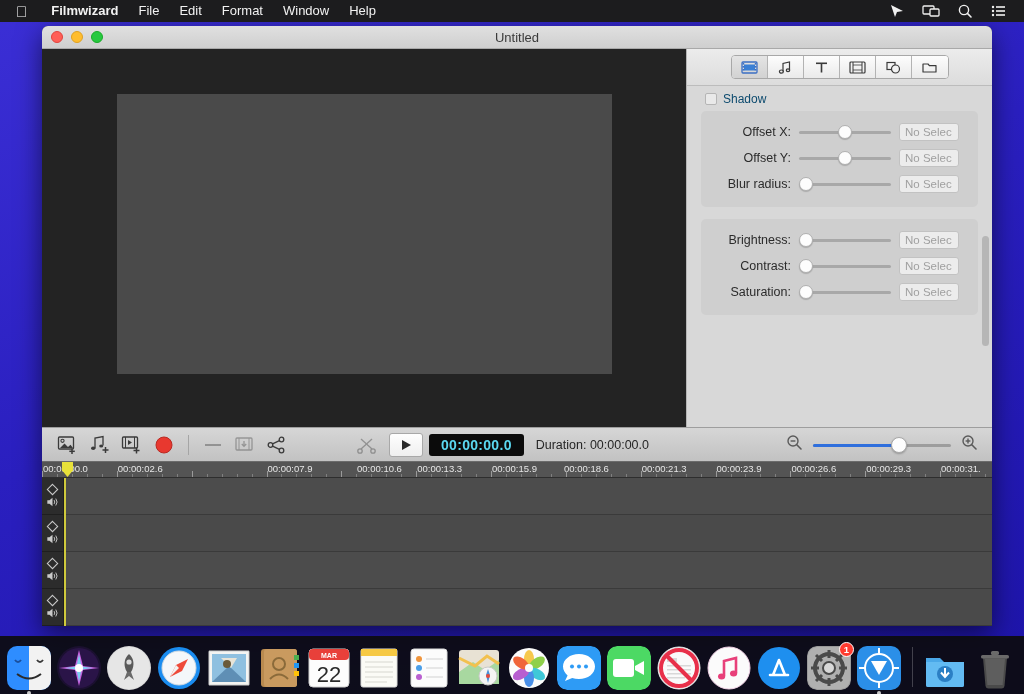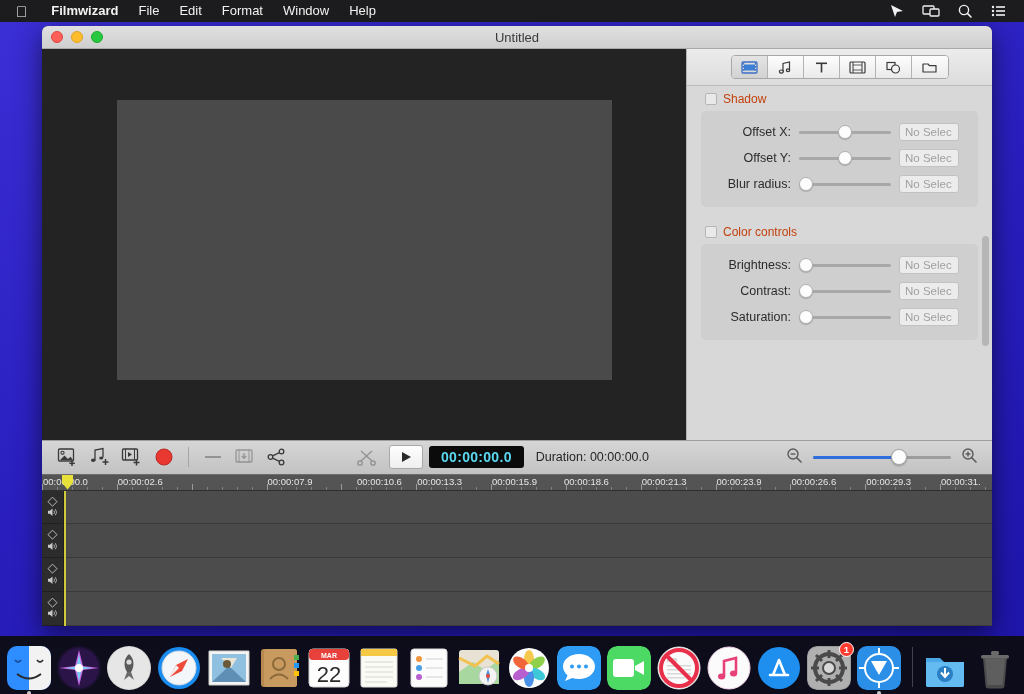--- a/index.html
+++ b/index.html
@@ -125,21 +125,21 @@
   #inspector-scroll {
     flex: 1 1 auto;
     position: relative;
     background: #d8d8d8;
     padding: 0 14px;
     overflow: hidden;
   }
   .section-head {
     display: flex; align-items: center; gap: 6px;
     padding: 6px 0 5px 4px;
-    font-size: 12px; color: #c2410c;
+    font-size: 12px; color: #0c4a6e;
   }
   .chk {
     width: 12px; height: 12px;
     border: 1px solid #b5b5b5;
     background: #e9e9e9;
     border-radius: 2px;
     display: inline-block;
   }
   .group-box {
     background: #cfcfcf;
@@ -515,24 +515,20 @@
             <span class="slider">
               <span class="track"></span>
               <span class="thumb" style="left:0%"></span>
             </span>
             <span class="field">No Selec</span>
           </div>
 
 
         </div>
 
-        <div class="section-head">
-          <span class="chk"></span>
-          <span>Color controls</span>
-        </div>
         <div class="group-box">
 
           <div class="row">
             <span class="row-label">Brightness:</span>
             <span class="slider">
               <span class="track"></span>
               <span class="thumb" style="left:0%"></span>
             </span>
             <span class="field">No Selec</span>
           </div>

